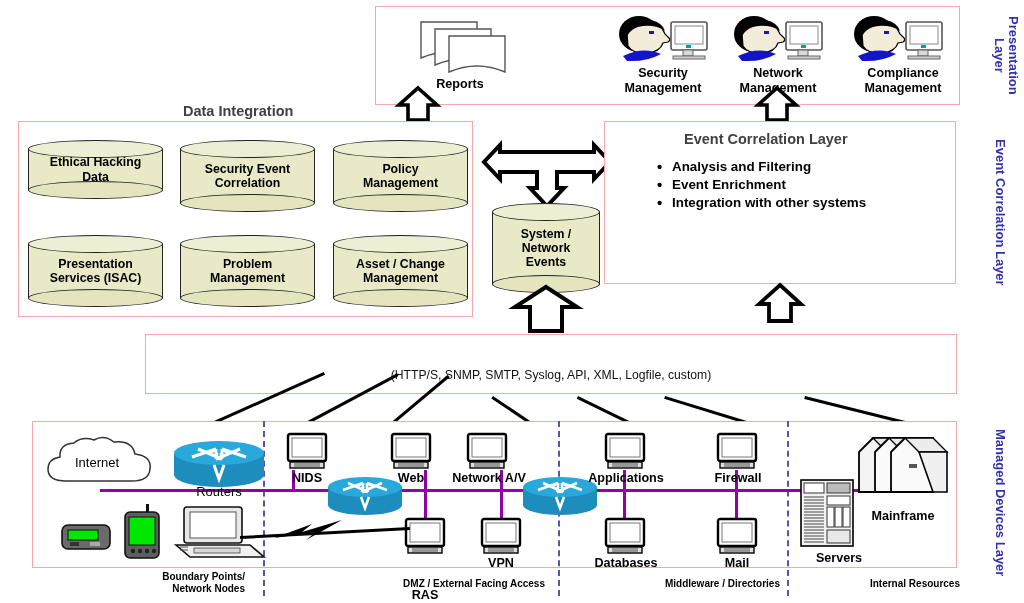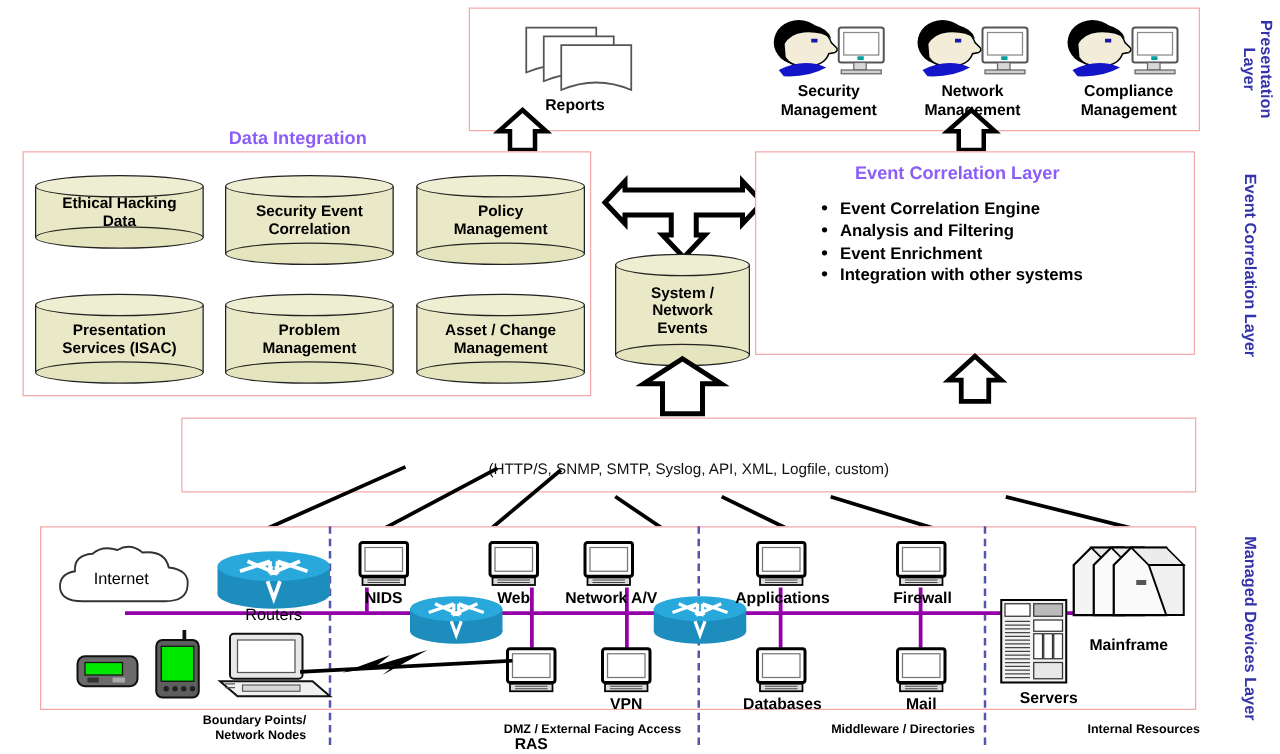--- a/index.html
+++ b/index.html
@@ -1,20 +1,20 @@
 <!DOCTYPE html>
 <html><head>
 <meta charset="utf-8">
 <style>
   html,body{margin:0;padding:0;background:#fff;}
   body{width:1024px;height:603px;position:relative;overflow:hidden;
        font-family:"Liberation Sans",sans-serif;color:#000;}
   .abs{position:absolute;}
   .layerbox{position:absolute;border:1px solid #f4a9a9;background:#fff;box-sizing:border-box;}
-  .sectitle{position:absolute;color:#8b5cf6;font-weight:bold;font-size:14.5px;white-space:nowrap;}
+  .sectitle{position:absolute;color:#404040;font-weight:bold;font-size:14.5px;white-space:nowrap;}
   .vlabel{position:absolute;color:#3333aa;font-weight:bold;font-size:13px;
           writing-mode:vertical-rl;text-orientation:mixed;line-height:1.05;text-align:center;}
   .cyl{position:absolute;}
   .cyl .body{position:absolute;left:0;top:9px;width:100%;height:calc(100% - 18px);
              background:#e9e9c8;border-left:1.6px solid #222;border-right:1.6px solid #222;box-sizing:border-box;}
   .cyl .top{position:absolute;left:0;top:0;width:100%;height:18px;background:#eeeed2;
             border:1.6px solid #222;border-radius:50%/50%;box-sizing:border-box;}
   .cyl .bot{position:absolute;left:0;bottom:0;width:100%;height:18px;background:#e4e4be;
             border:1.6px solid #222;border-radius:50%/50%;box-sizing:border-box;}
   .cyl .txt{position:absolute;left:0;top:0;width:100%;height:100%;display:flex;
@@ -206,21 +206,20 @@
 
 <div class="abs" style="left:511px;top:285px;">
   <svg width="70" height="48" viewBox="0 0 70 48">
     <path d="M35 2 L66 22 H51 V46 H19 V22 H4 Z" fill="#fff" stroke="#000" stroke-width="4" stroke-linejoin="miter"></path>
   </svg>
 </div>
 
 <div class="layerbox" style="left:604px;top:121px;width:352px;height:163px;"></div>
 <div class="sectitle" style="left:684px;top:131px;">Event Correlation Layer</div>
 <ul class="ecl-list" style="left:655px;top:158px;">
-  <li>Event Correlation Engine</li>
   <li>Analysis and Filtering</li>
   <li>Event Enrichment</li>
   <li>Integration with other systems</li>
 </ul>
 <div class="abs" style="left:756px;top:283px;">
   <svg width="48" height="40" viewBox="0 0 48 40">
     <path d="M24 2 L45 21 H35 V38 H13 V21 H3 Z" fill="#fff" stroke="#000" stroke-width="3.8" stroke-linejoin="miter"></path>
   </svg>
 </div>
 

